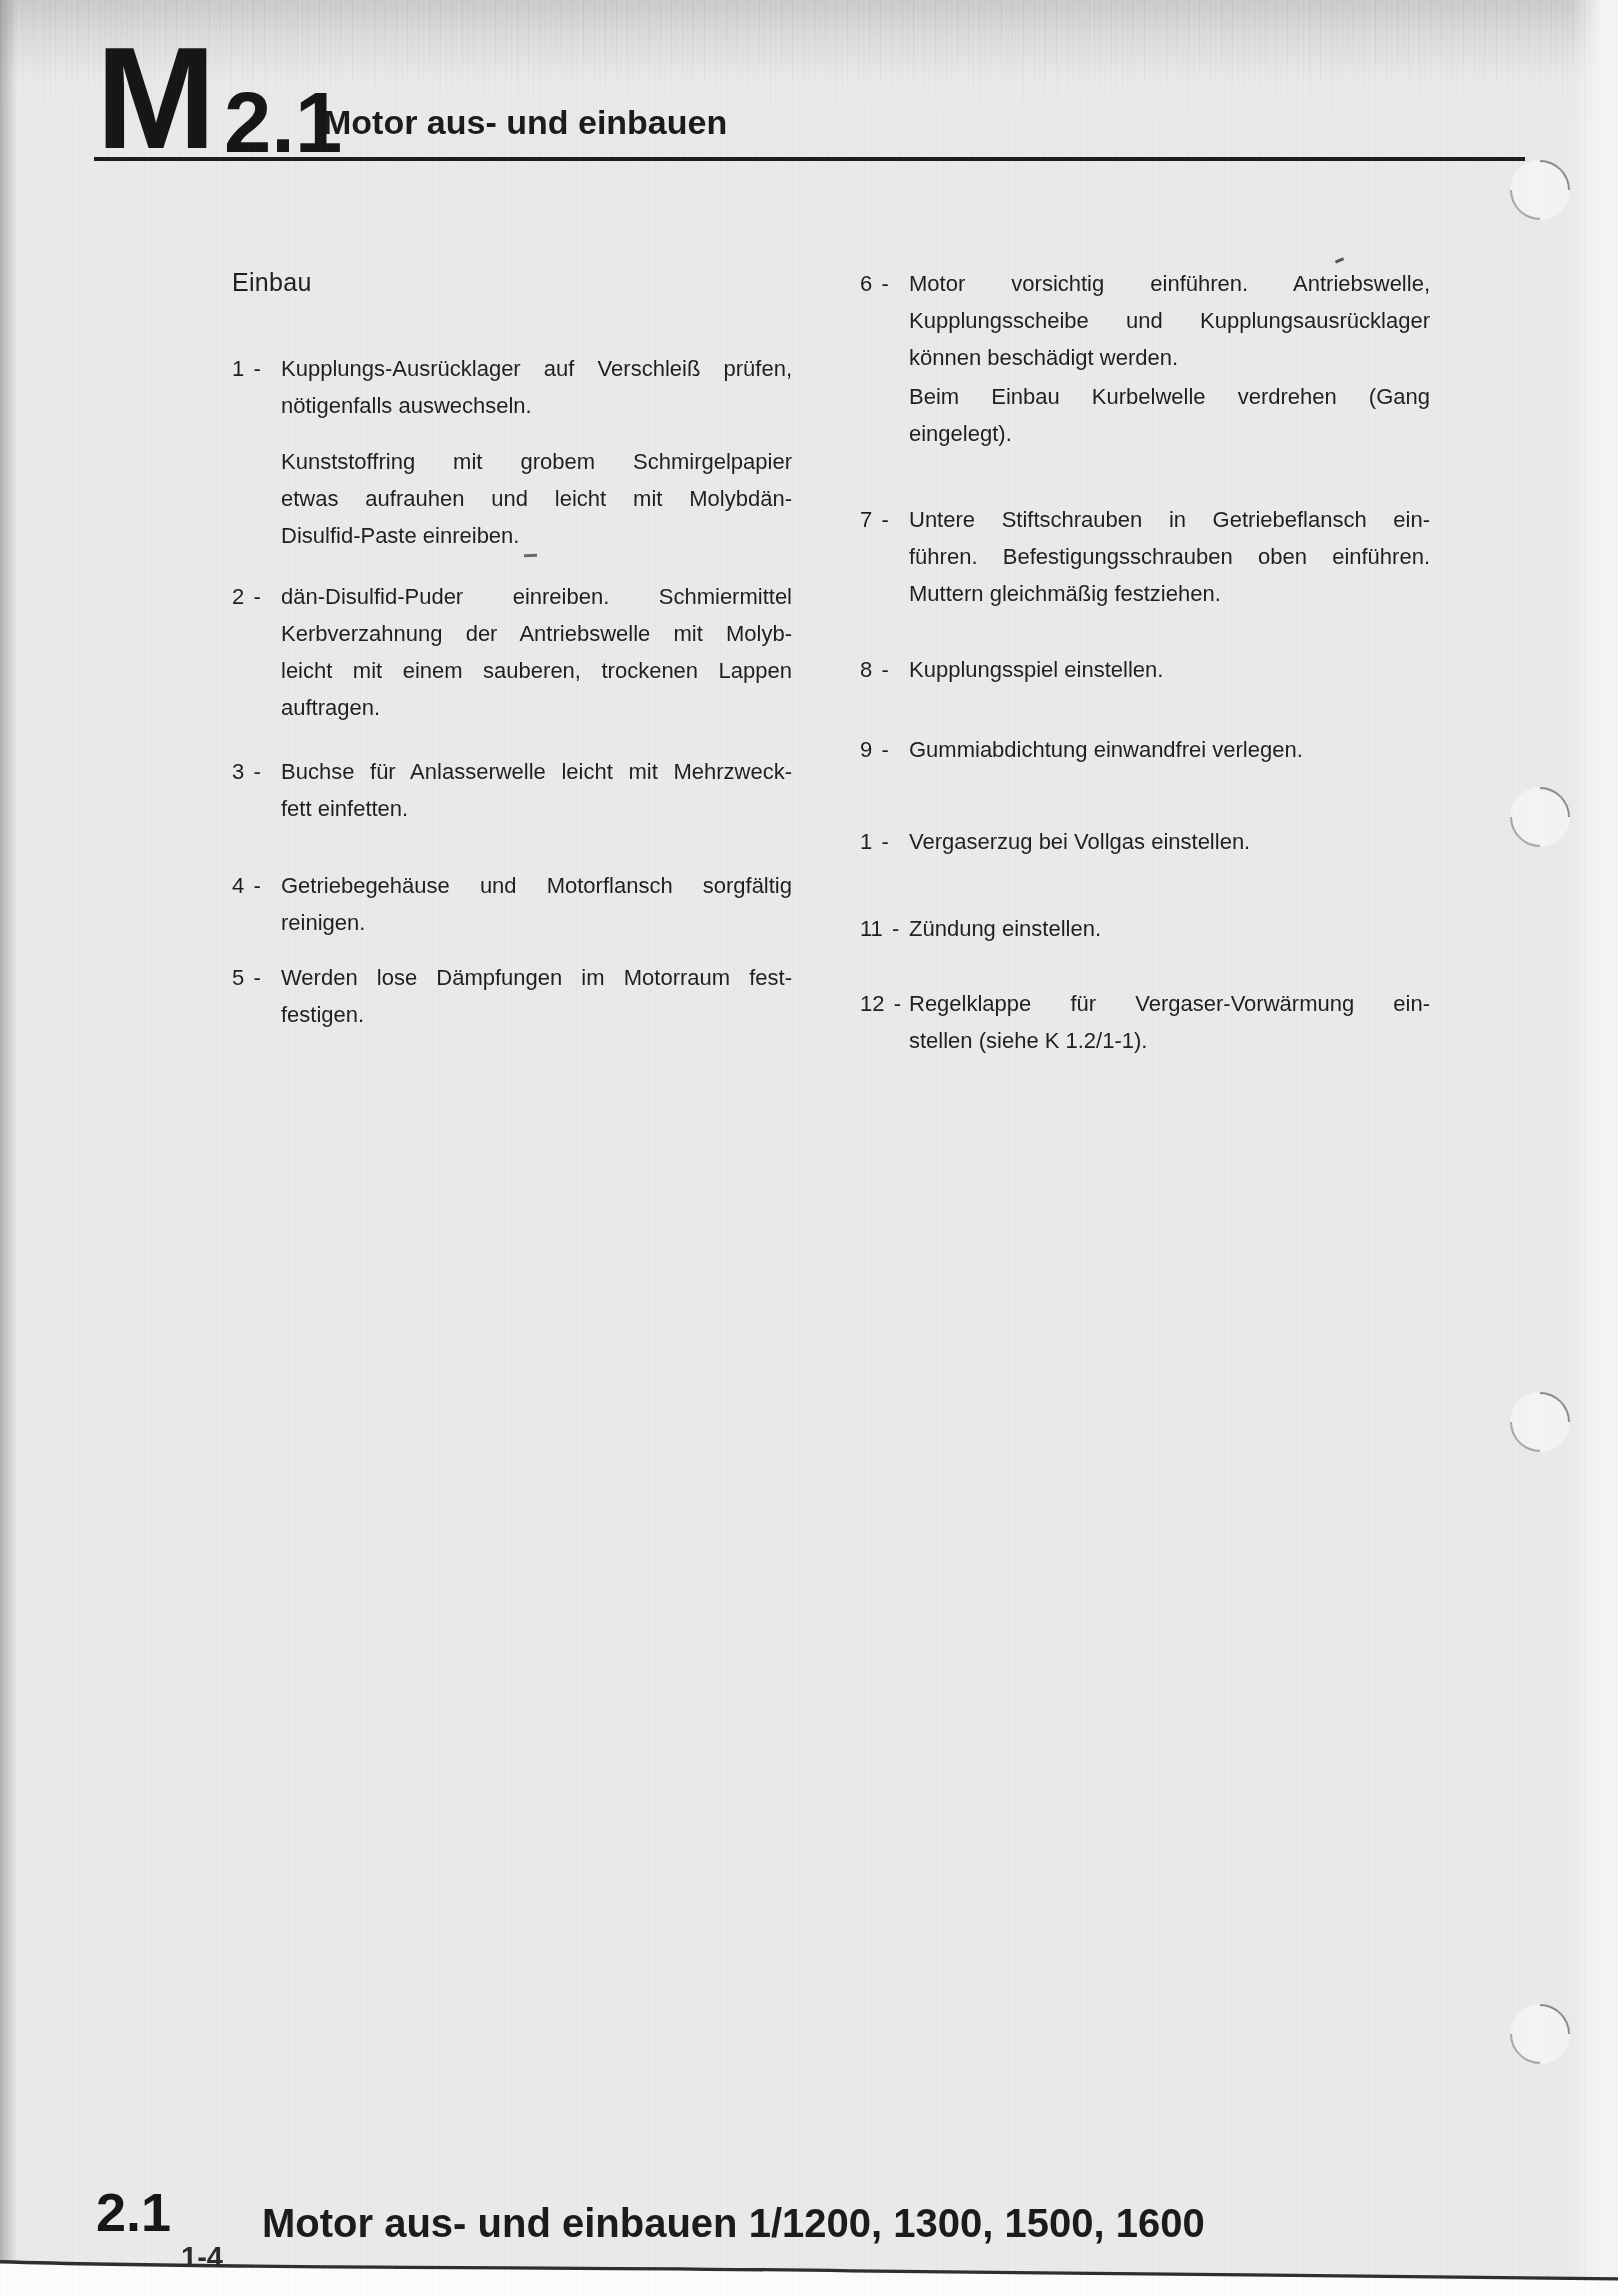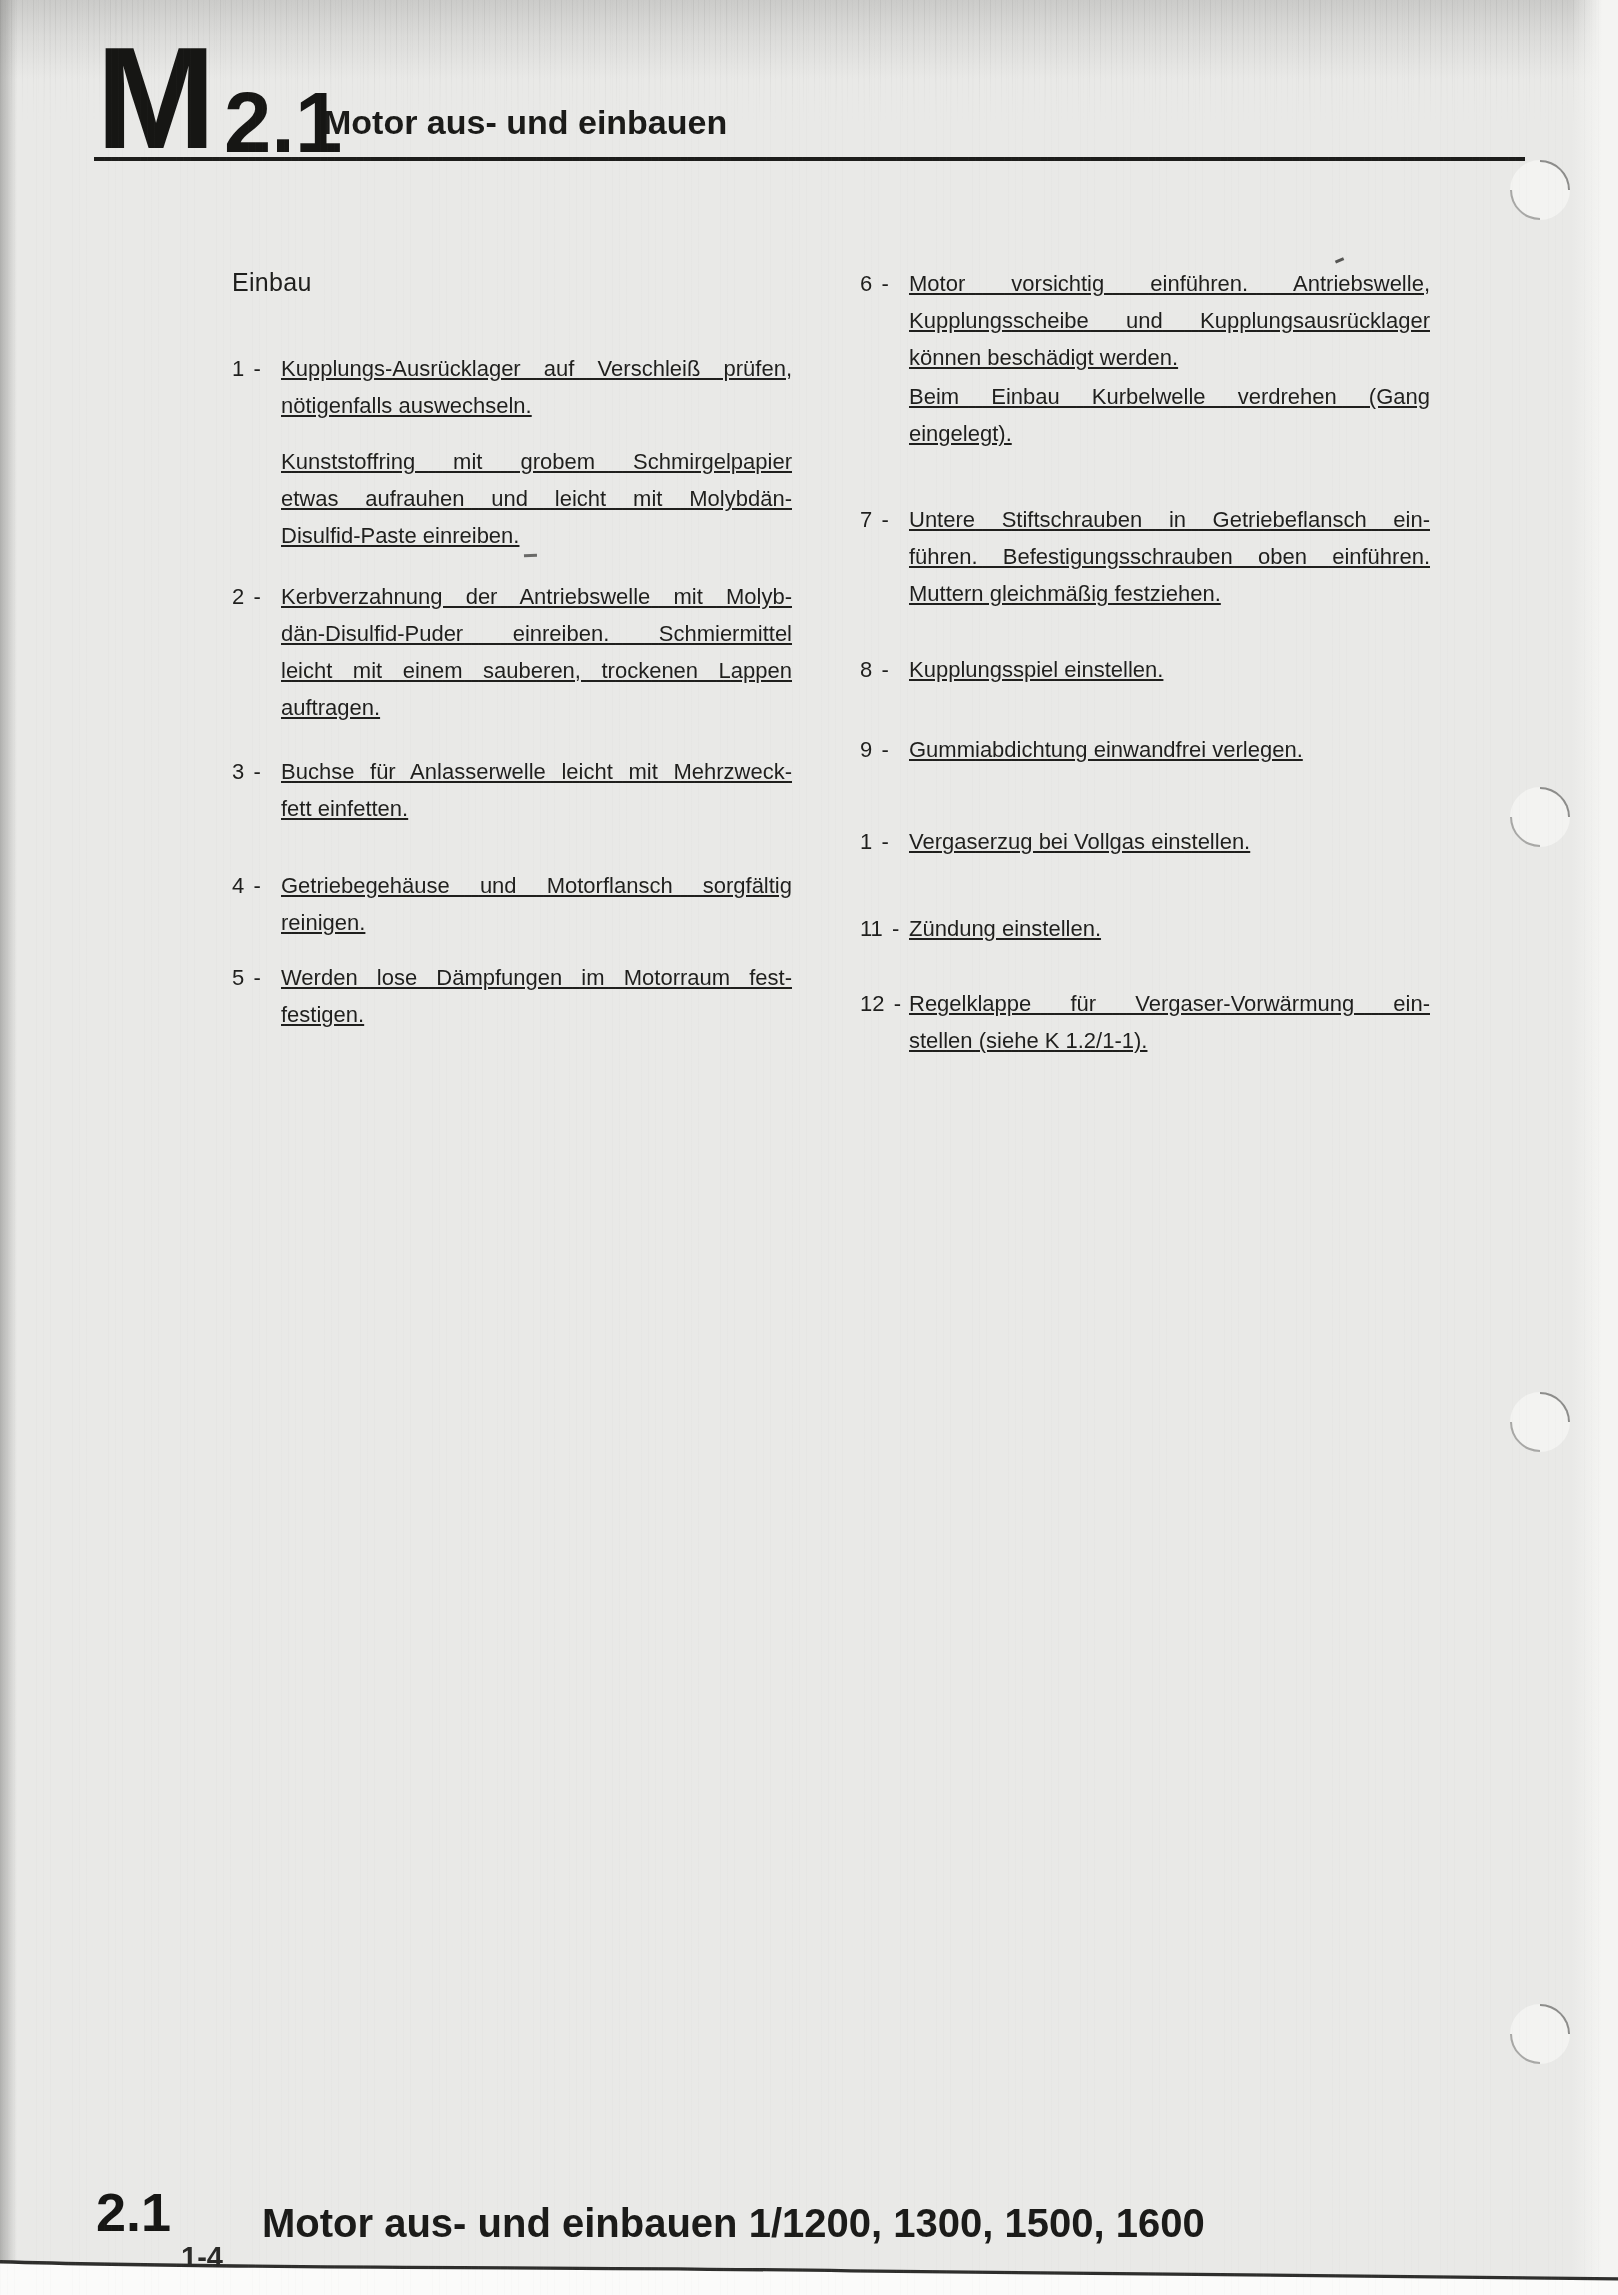--- a/index.html
+++ b/index.html
@@ -59,21 +59,21 @@
   .page-title{position:absolute;left:323px;top:105px;z-index:10;
     font-size:34px;line-height:34px;font-weight:bold;color:#1b1b19;text-align:center;}
   .hrule{position:absolute;left:94px;top:157px;width:1431px;height:3.9px;background:#1d1d1b;z-index:10;}
   
   .section-heading{position:absolute;left:232px;top:268px;z-index:10;
     font-size:25px;font-weight:normal;letter-spacing:0.3px;}
   .block{position:absolute;display:flex;z-index:10;}
   .block.l{left:232px;width:560px;}
   .block.r{left:860px;width:570px;}
   .num-cell{flex:0 0 49px;display:flex;gap:9.2px;font-size:22px;line-height:37px;}
-  .lines{flex:1;min-width:0;text-decoration:underline;}
+  .lines{flex:1;min-width:0;}
   .line{font-size:22px;line-height:37px;white-space:nowrap;
     text-align:justify;text-align-last:justify;}
   .line.last{text-align-last:left;}
   
   .b-i1{top:350px}.b-s1{top:443px}.b-i2{top:578px}.b-i3{top:753px}.b-i4{top:867px}.b-i5{top:959px}
   
   .b-i6{top:265px}.b-s6{top:378px}.b-i7{top:501px}.b-i8{top:651px}
   .b-i9{top:731px}.b-i10{top:823px}.b-i11{top:910px}.b-i12{top:985px}
   
   .footer-section{position:absolute;left:96px;top:2185px;z-index:10;
@@ -126,22 +126,22 @@
         <div class="line last">Disulfid-Paste einreiben.</div>
       </div>
     </div>
 
     <div class="block l b-i2">
       <div class="num-cell">
         <span>2</span>
         <span>-</span>
       </div>
       <div class="lines">
+        <div class="line">dän-Disulfid-Puder einreiben. Schmiermittel</div>
         <div class="line">Kerbverzahnung der Antriebswelle mit Molyb-</div>
-        <div class="line">dän-Disulfid-Puder einreiben. Schmiermittel</div>
         <div class="line">leicht mit einem sauberen, trockenen Lappen</div>
         <div class="line last">auftragen.</div>
       </div>
     </div>
 
     <div class="block l b-i3">
       <div class="num-cell">
         <span>3</span>
         <span>-</span>
       </div>

